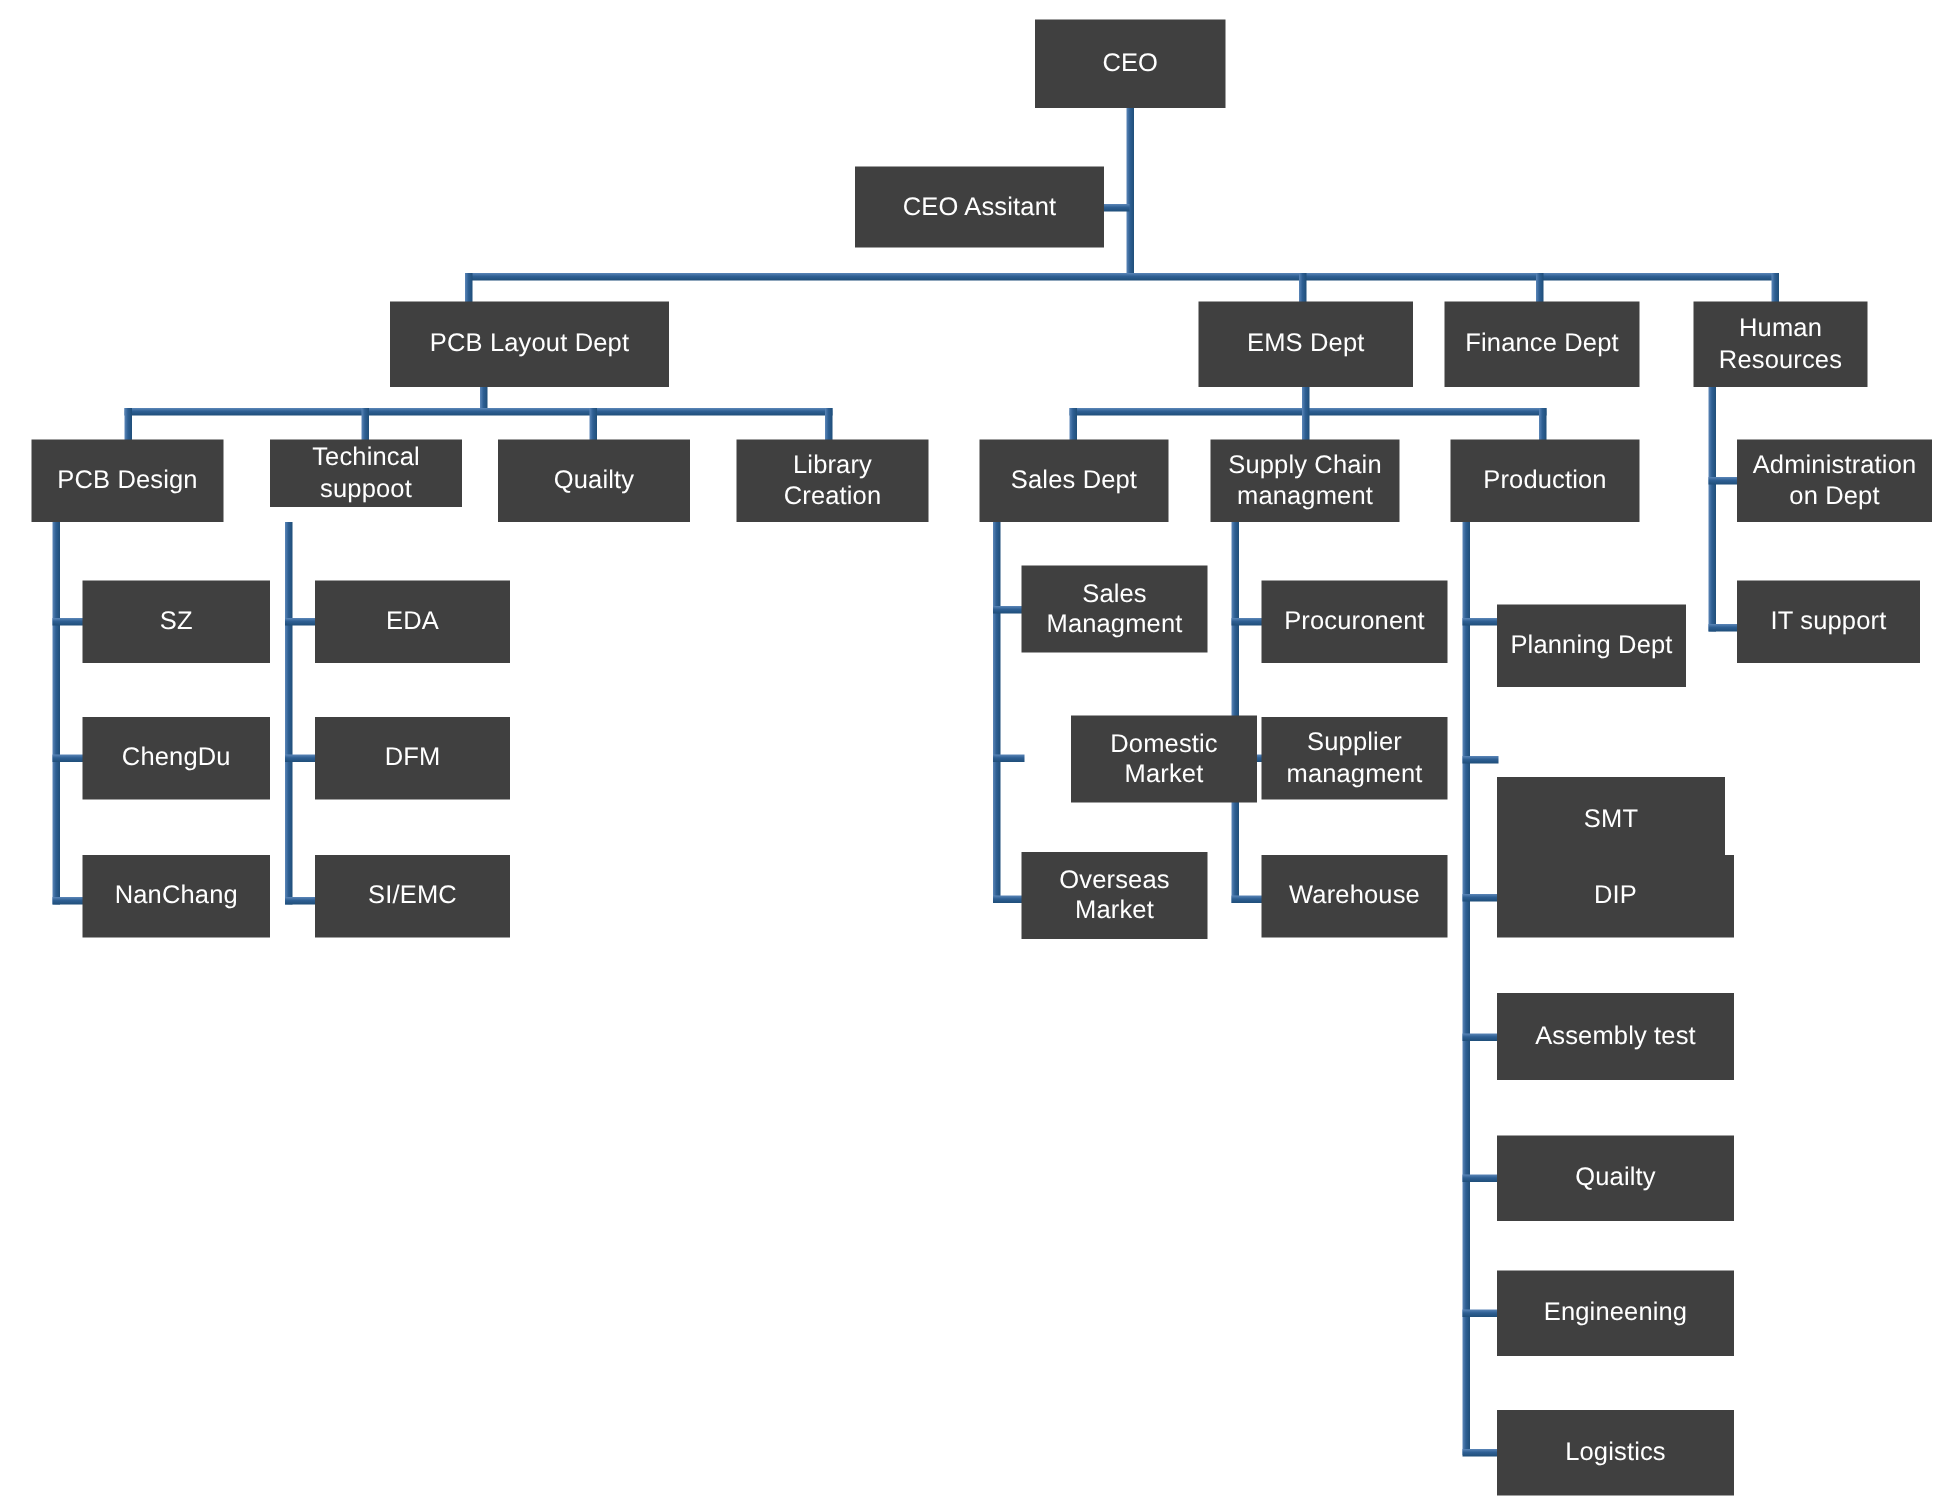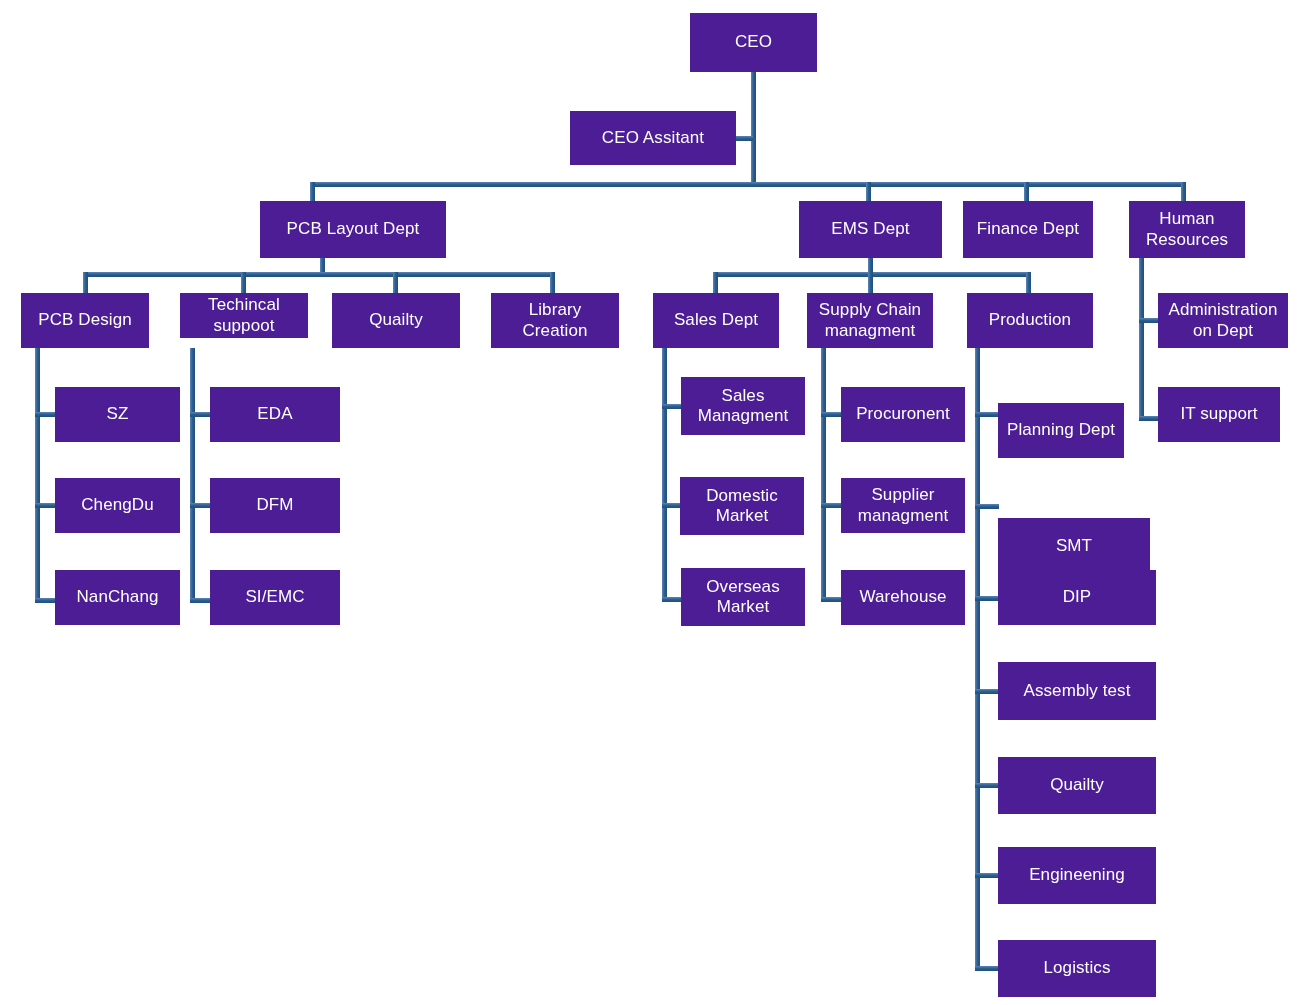--- a/index.html
+++ b/index.html
@@ -13,21 +13,21 @@
   }
   #chart-canvas {
     position: relative;
     width: 1300px;
     height: 1005px;
     background: #ffffff;
     overflow: hidden;
   }
   .node {
     position: absolute;
-    background: #4c1d95;
+    background: #404040;
     color: #ffffff;
     display: flex;
     align-items: center;
     justify-content: center;
     text-align: center;
     font-size: 17px;
     line-height: 1.18;
     letter-spacing: 0.1px;
     box-sizing: border-box;
     padding: 2px 5px;
@@ -201,21 +201,21 @@
   </div>
 
   <div class="node" style="left:210px; top:570px; width:130px; height:55px;">
     <span>SI/EMC</span>
   </div>
 
   <div class="node" style="left:681px; top:377px; width:124px; height:58px;">
     <span>Sales Managment</span>
   </div>
 
-  <div class="node" style="left:680px; top:477px; width:124px; height:58px;text-align:center;">
+  <div class="node" style="left:714px; top:477px; width:124px; height:58px;text-align:center;">
     <span>Domestic Market</span>
   </div>
 
   <div class="node" style="left:681px; top:568px; width:124px; height:58px;">
     <span>Overseas Market</span>
   </div>
 
   <div class="node" style="left:841px; top:387px; width:124px; height:55px;">
     <span>Procuronent</span>
   </div>

